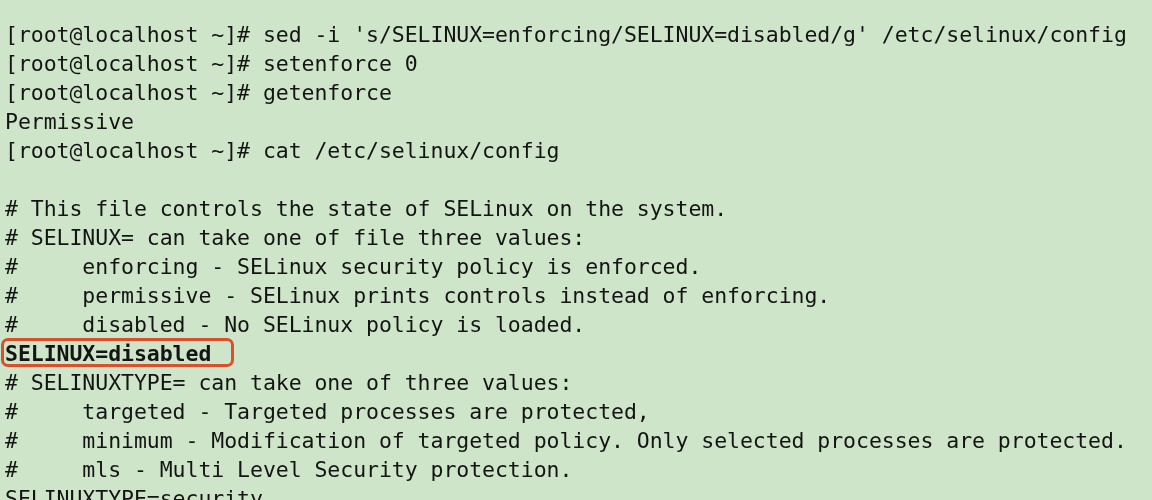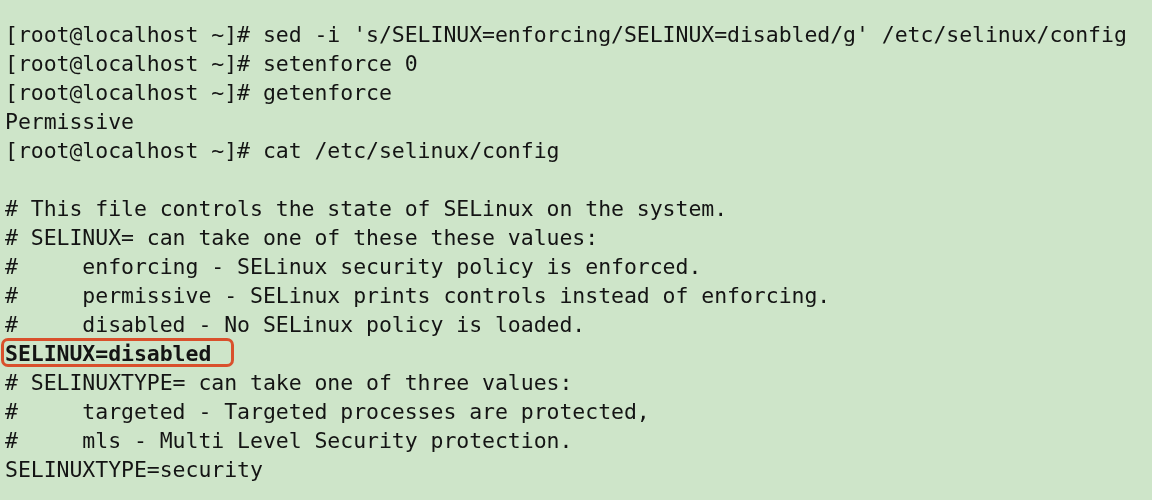--- a/index.html
+++ b/index.html
@@ -63,29 +63,30 @@
 <div id="terminal">
   <div class="screen">
 
     <div class="line">[root@localhost ~]# sed -i 's/SELINUX=enforcing/SELINUX=disabled/g' /etc/selinux/config</div>
     <div class="line">[root@localhost ~]# setenforce 0</div>
     <div class="line">[root@localhost ~]# getenforce</div>
     <div class="line">Permissive</div>
     <div class="line">[root@localhost ~]# cat /etc/selinux/config</div>
     <div class="line blank"></div>
     <div class="line"># This file controls the state of SELinux on the system.</div>
-    <div class="line"># SELINUX= can take one of these these values:</div>
+    <div class="line"># SELINUX= can take one of file three values:</div>
     <div class="line">#     enforcing - SELinux security policy is enforced.</div>
     <div class="line">#     permissive - SELinux prints controls instead of enforcing.</div>
     <div class="line">#     disabled - No SELinux policy is loaded.</div>
 
     <div class="hl-wrap">
       <div class="line">SELINUX=disabled</div>
       <div class="hl-box"></div>
     </div>
 
     <div class="line"># SELINUXTYPE= can take one of three values:</div>
     <div class="line">#     targeted - Targeted processes are protected,</div>
+    <div class="line">#     minimum - Modification of targeted policy. Only selected processes are protected.</div>
     <div class="line">#     mls - Multi Level Security protection.</div>
     <div class="line">SELINUXTYPE=security</div>
 
   </div>
 </div>
 
 </body></html>

